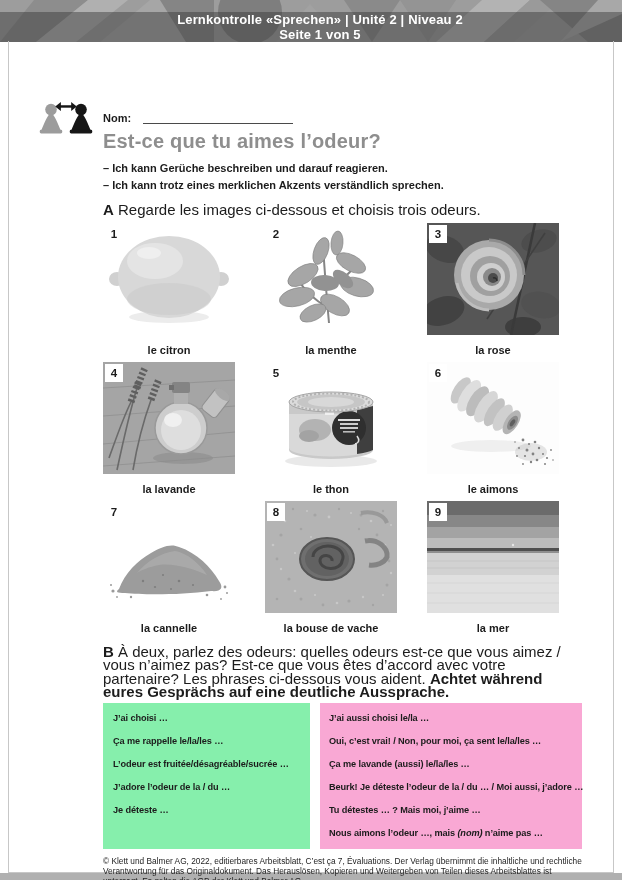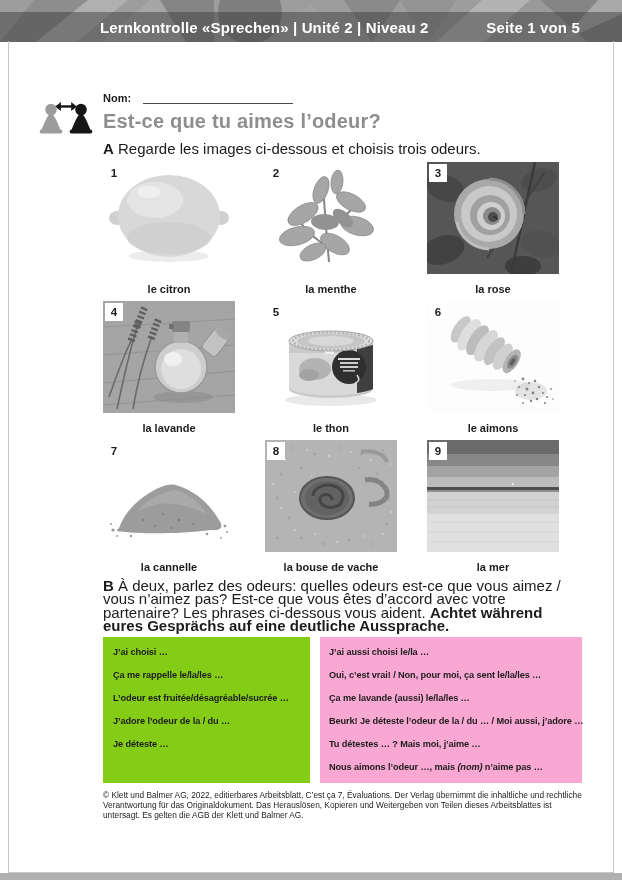--- a/index.html
+++ b/index.html
@@ -12,56 +12,56 @@
     color: #1c1c1c;
     overflow: hidden;
   }
   
   .header { position:absolute; top:0; left:0; width:622px; height:42px; }
   .header svg { display:block; }
   .header-bar {
     position:absolute; top:12px; left:0; right:0; height:30px;
     background: rgba(55,55,55,0.46);
     display:flex; align-items:center; justify-content:space-between;
-    padding: 0 42px 0 100px;
-    color:#ffffff; font-size:15px; font-weight:bold; letter-spacing:0.15px;
+    padding: 0 42px 0 60px;
+    color:#ffffff; font-size:13px; font-weight:bold; letter-spacing:0.15px;flex-direction:column;
   }
   
   .page-frame {
     position:absolute; left:8px; right:8px; top:41px; bottom:7px;
     border:1px solid #c7c7c7; border-top:none;
   }
   .bottom-strip { position:absolute; left:0; right:0; bottom:0; height:7px; background:#b0b0b0; }
   
   .speak-icon { position:absolute; left:36px; top:100px; width:60px; height:38px; }
   
   .content { position:absolute; left:103px; top:90px; width:479px; }
-  .nom-row { display:flex; align-items:flex-end; gap:12px; font-size:11px; font-weight:bold; height:14px; }
+  .nom-row { display:flex; align-items:flex-end; gap:12px; font-size:11px; font-weight:bold; height:14px;margin-top:20px; }
   .nom-line { width:150px; border-bottom:1px solid #4a4a4a; height:12px; }
   .title { font-size:20px; font-weight:bold; color:#8e8e8e; margin-top:6px; letter-spacing:0.2px; }
   .goals { margin-top:7px; font-size:11px; font-weight:bold; line-height:17px; }
   .task { font-size:15px; line-height:13.5px; }
   .task-a { margin-top:9px; }
-  .task-b { }
+  .task-b { margin-top:5px; }
   .task b { font-weight:bold; }
   
   .grid { display:grid; grid-template-columns:repeat(3,132px); column-gap:30px; margin-top:6px; }
   .imgbox { position:relative; width:132px; height:112px; background:#fff; }
   .imgbox svg { display:block; width:100%; height:100%; }
   .badge {
     position:absolute; top:2px; left:2px; min-width:18px; height:18px;
     background:#ffffff; font-size:11.5px; font-weight:bold;
     display:flex; align-items:center; justify-content:center; padding:0 3px;
   }
   .caption { text-align:center; font-size:11px; font-weight:bold; margin:9px 0 5px; height:13px; }
   
   .phrase-row { display:flex; gap:10px; margin-top:4px; }
   .pbox { font-size:9.2px; font-weight:bold; letter-spacing:-0.1px; padding:4px 0 4px 10px; }
   .pbox .prow { height:23px; line-height:23px; white-space:nowrap; }
-  .pbox-left  { width:207px; background:#84cc16; }
+  .pbox-left  { width:207px; background:#86efac; }
   .pbox-right { width:262px; background:#f9a8d4; padding-left:9px; }
   .pbox i { font-style:italic; }
   
   .footer { margin-top:7px; font-size:8.3px; line-height:10.2px; color:#1d1d1d; }
 </style>
 </head>
 <body>
 
 <div class="canvas">
 
@@ -112,20 +112,24 @@
 
   <div class="content">
 
     <div class="nom-row">
       <span>Nom:</span>
       <span class="nom-line"></span>
     </div>
 
     <div class="title">Est-ce que tu aimes l’odeur?</div>
 
+    <div class="goals">
+      <div>– Ich kann Gerüche beschreiben und darauf reagieren.</div>
+      <div>– Ich kann trotz eines merklichen Akzents verständlich sprechen.</div>
+    </div>
 
     <p class="task task-a">
       <b>A</b>
       <span>Regarde les images ci-dessous et choisis trois odeurs.</span>
     </p>
 
     <div class="grid">
 
       <div>
         <div class="imgbox">

